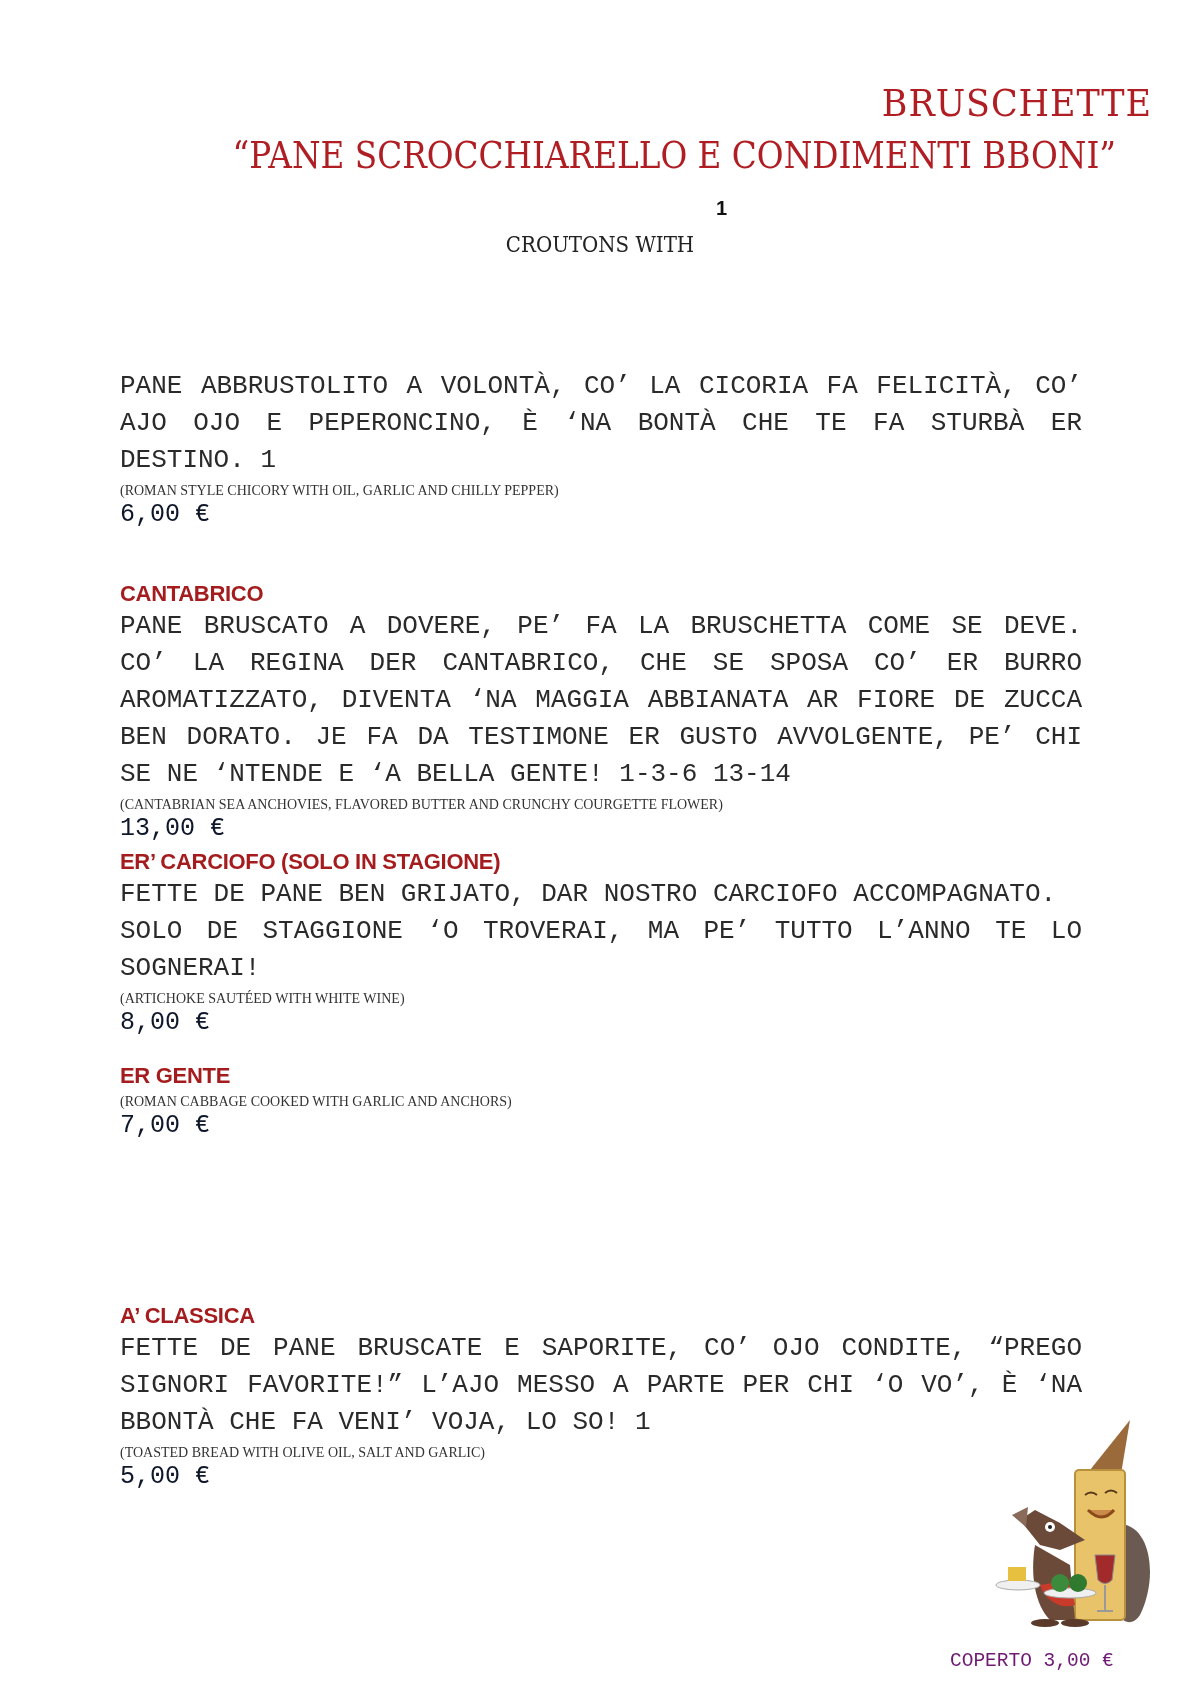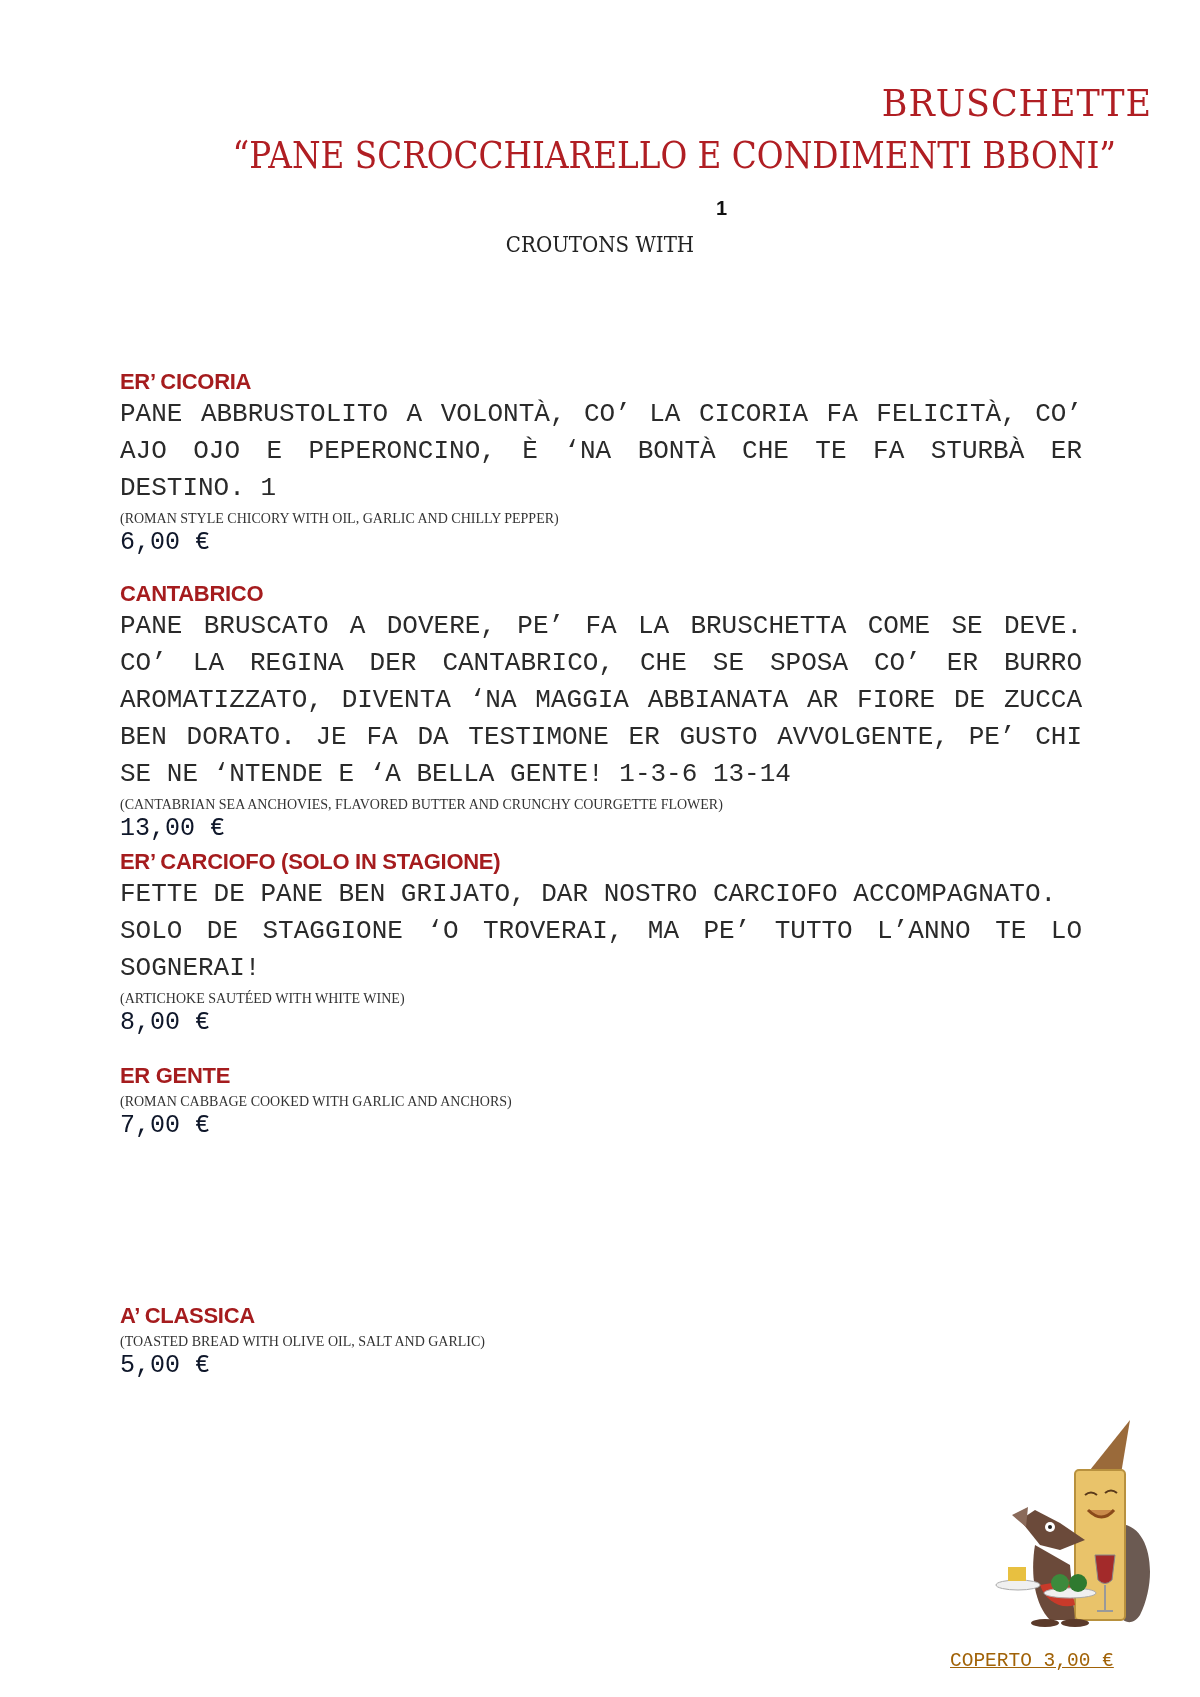--- a/index.html
+++ b/index.html
@@ -8,34 +8,33 @@
   .title { font-family: "DejaVu Serif", "Liberation Serif", serif; color: #b01e23; font-size: 38px; letter-spacing: 1px; line-height: 50px; transform: scaleX(0.92); }
   .subtitle { font-family: "DejaVu Serif", "Liberation Serif", serif; color: #b01e23; font-size: 38px; letter-spacing: 0px; line-height: 54px; transform: scaleX(0.86); white-space: nowrap; }
   .allergen-note { position: absolute; left: 716px; top: 197px; font-family: "Liberation Sans", sans-serif; font-weight: bold; font-size: 20px; color: #111; }
   .translation-title { position: absolute; left: 0; width: 1200px; top: 232px; text-align: center; font-family: "DejaVu Serif", "Liberation Serif", serif; font-size: 22px; color: #222; transform: scaleX(0.9); }
   .item { position: absolute; left: 120px; width: 962px; }
   .item-name { font-family: "Liberation Sans", sans-serif; font-weight: bold; font-size: 22px; color: #a51c1e; line-height: 28px; letter-spacing: -0.3px; }
   .item-desc { font-family: "Liberation Mono", monospace; font-size: 26px; color: #2a2a2a; line-height: 37px; text-align: justify; text-align-last: left; }
   .item-en { font-family: Liberation Serif, serif; font-size: 14px; color: #333; line-height: 23px; }
   .item-price { font-family: "Liberation Mono", monospace; font-size: 25px; color: #0f172a; line-height: 26px; }
   .mascot { position: absolute; left: 990px; top: 1415px; width: 170px; height: 230px; }
-  .coperto { position: absolute; left: 950px; top: 1650px; font-family: "Liberation Mono", monospace; font-size: 19.5px; color: #a16207; text-decoration: underline; }
+  .coperto { position: absolute; left: 950px; top: 1650px; font-family: "Liberation Mono", monospace; font-size: 19.5px; color: #701a75; }
 </style>
 </head>
 <body>
 
 <div class="header">
   <div class="title">BRUSCHETTE</div>
   <div class="subtitle">“PANE SCROCCHIARELLO E CONDIMENTI BBONI”</div>
 </div>
 <div class="allergen-note">1</div>
 <div class="translation-title">CROUTONS WITH</div>
 
 <div class="item" style="top:368px;">
-  <div class="item-name">ER’ CICORIA</div>
   <div class="item-desc">PANE ABBRUSTOLITO A VOLONTÀ, CO’ LA CICORIA FA FELICITÀ, CO’ AJO OJO E PEPERONCINO, È ‘NA BONTÀ CHE TE FA STURBÀ ER DESTINO. 1</div>
   <div class="item-en">(ROMAN STYLE CHICORY WITH OIL, GARLIC AND CHILLY PEPPER)</div>
   <div class="item-price">6,00 €</div>
 </div>
 
 <div class="item" style="top:580px;">
   <div class="item-name">CANTABRICO</div>
   <div class="item-desc">PANE BRUSCATO A DOVERE, PE’ FA LA BRUSCHETTA COME SE DEVE. CO’ LA REGINA DER CANTABRICO, CHE SE SPOSA CO’ ER BURRO AROMATIZZATO, DIVENTA ‘NA MAGGIA ABBIANATA AR FIORE DE ZUCCA BEN DORATO. JE FA DA TESTIMONE ER GUSTO AVVOLGENTE, PE’ CHI SE NE ‘NTENDE E ‘A BELLA GENTE! 1-3-6 13-14</div>
   <div class="item-en">(CANTABRIAN SEA ANCHOVIES, FLAVORED BUTTER AND CRUNCHY COURGETTE FLOWER)</div>
   <div class="item-price">13,00 €</div>
@@ -50,20 +49,21 @@
 </div>
 
 <div class="item" style="top:1062px;">
   <div class="item-name">ER GENTE</div>
   <div class="item-en">(ROMAN CABBAGE COOKED WITH GARLIC AND ANCHORS)</div>
   <div class="item-price">7,00 €</div>
 </div>
 
 <div class="item" style="top:1302px;">
   <div class="item-name">A’ CLASSICA</div>
+  <div class="item-desc">FETTE DE PANE BRUSCATE E SAPORITE, CO’ OJO CONDITE, “PREGO SIGNORI FAVORITE!” L’AJO MESSO A PARTE PER CHI ‘O VO’, È ‘NA BBONTÀ CHE FA VENI’ VOJA, LO SO! 1</div>
   <div class="item-en">(TOASTED BREAD WITH OLIVE OIL, SALT AND GARLIC)</div>
   <div class="item-price">5,00 €</div>
 </div>
 
 <div class="mascot">
   <svg width="170" height="230" viewBox="0 0 170 230">
 
     <path d="M120 110 C160 100 170 160 150 200 C140 215 125 205 128 185 C132 160 118 140 120 110Z" fill="#6b5a52"></path>
 
     <path d="M100 55 L140 5 L130 65Z" fill="#9a6a3a"></path>

